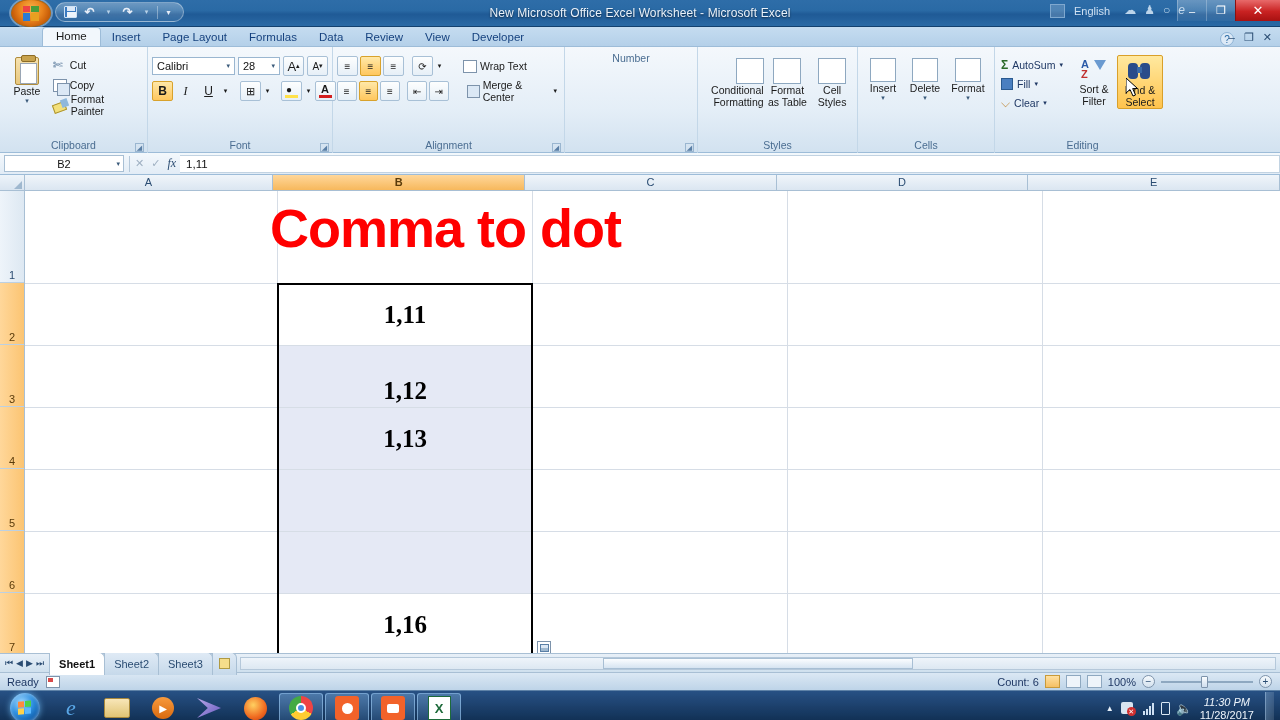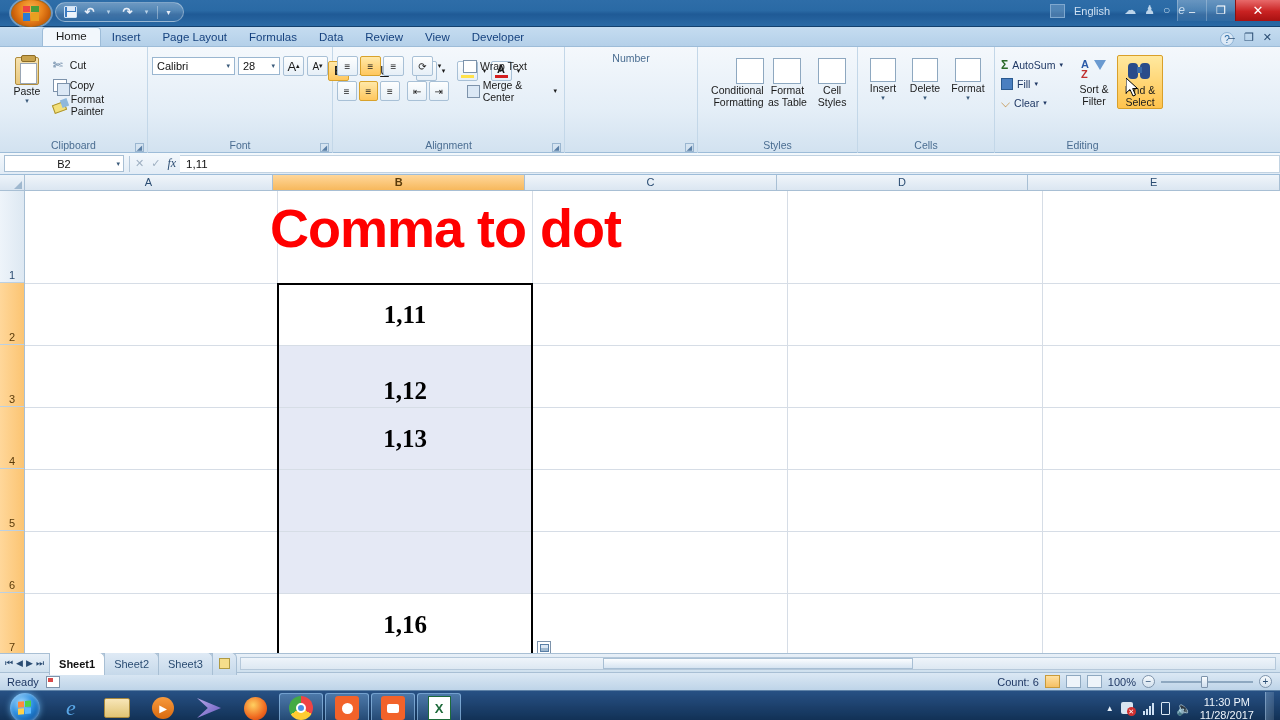--- a/index.html
+++ b/index.html
@@ -244,20 +244,21 @@
     <div class="qi">
         <span class="save-ic"></span>
       </div>
     <div class="qi undo-ic">↶</div>
     <div class="qi" style="font-size:7px;color:#b9d2e8;">▾</div>
     <div class="qi redo-ic">↷</div>
     <div class="qi" style="font-size:7px;color:#b9d2e8;">▾</div>
     <div class="qat-sep"></div>
     <div class="qi" style="font-size:8px;">▾</div>
   </div>
+  <div class="win-title">New Microsoft Office Excel Worksheet  -  Microsoft Excel</div>
   <div class="lang-area">
     <span class="lang-box"></span>
     <span>English</span>
   </div>
   <div class="tray-mini">
     <span>☁</span>
     <span>♟</span>
     <span>○</span>
     <span style="font-style:italic;">e</span>
   </div>
@@ -307,21 +308,21 @@
           <span class="fp-ic"></span>
           <span>Format Painter</span>
         </div>
       </div>
     </div>
     <div class="glabel">Clipboard</div>
     <div class="dlg">◢</div>
   </div>
 
   <div class="group" style="width:185px;">
-    <div class="grow" style="padding-top:5px;">
+    <div class="grow" style="flex-direction:column; padding-top:5px;">
       <div style="display:flex; gap:3px; align-items:center;">
         <div class="combo" style="width:83px;">
           <span>Calibri</span>
           <span class="arw">▾</span>
         </div>
         <div class="combo" style="width:42px;">
           <span>28</span>
           <span class="arw">▾</span>
         </div>
         <div class="tbtn box">
@@ -683,18 +684,18 @@
     </span>
     <span style="display:inline-flex;align-items:flex-end;gap:1px;height:12px;">
       <i style="width:2px;height:4px;background:#cfe0f2;display:block;"></i>
       <i style="width:2px;height:6px;background:#cfe0f2;display:block;"></i>
       <i style="width:2px;height:9px;background:#cfe0f2;display:block;"></i>
       <i style="width:2px;height:12px;background:#cfe0f2;display:block;"></i>
     </span>
     <span style="display:inline-block;width:9px;height:13px;border:1.5px solid #dbe8f4;border-radius:1px;"></span>
     <span style="font-size:13px;color:#dbe8f4;">🔈</span>
     <span class="clock">
-      <span style="display:block;">11:30 PM</span>
+      <span style="display:block;font-style:italic;">11:30 PM</span>
       <span style="display:block;">11/28/2017</span>
     </span>
     <span class="showdesk"></span>
   </div>
 </div>
 
 </body></html>

